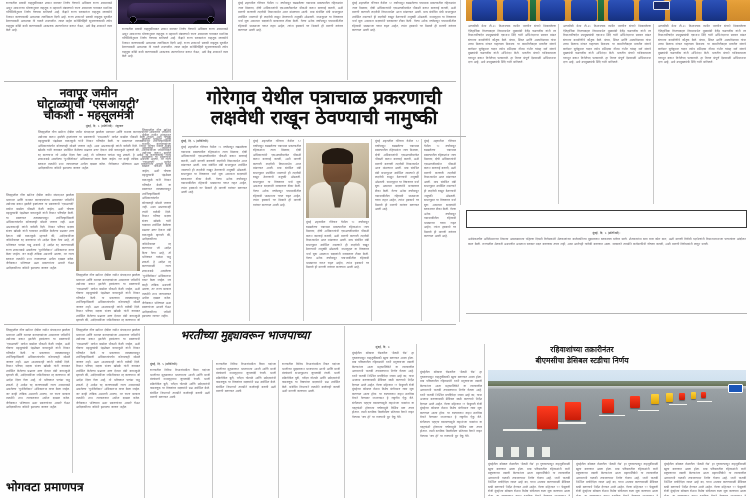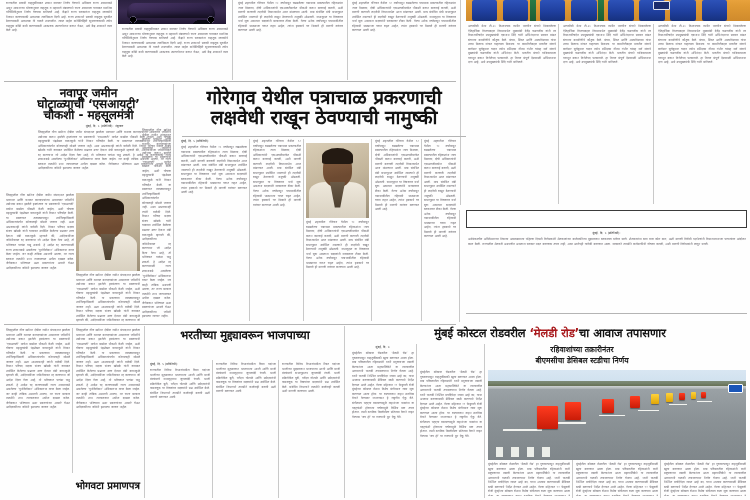--- a/index.html
+++ b/index.html
@@ -26,30 +26,30 @@
   .vrule{position:absolute;width:1px;background:#c9c9c9;}
   .hrule{position:absolute;height:1px;background:#b4b4b4;}
 
   
   .hl{
     font-family:"DejaVu Sans",sans-serif;
     font-weight:bold;color:#111;
     text-align:center;letter-spacing:-0.1px;
   }
   .hl-mega{font-size:19px;line-height:19.5px;}
-  .hl-big{font-size:11.5px;line-height:14.5px;}
+  .hl-big{font-size:11.5px;line-height:14.5px;font-style:italic;}
   .hl-med{font-size:10px;line-height:12.5px;}
   .hl-sm{font-size:12px;line-height:10.5px;}
   .subhl{
     font-family:"DejaVu Sans",sans-serif;font-weight:bold;
     font-size:7.6px;line-height:10px;text-align:center;color:#1a1a1a;
   }
   .caption{
     font-family:"DejaVu Sans",sans-serif;font-weight:bold;
-    font-size:10px;color:#111;text-align:right;
+    font-size:12px;color:#111;text-align:left;
   }
   .hl .accent{color:#a8181b;}
 
   
   .box{
     position:absolute;border:1.2px solid #3b3b3b;box-sizing:border-box;
     background:#fff;
   }
 
   
@@ -256,23 +256,20 @@
   <div class="copy" style="position:absolute;left:76px;top:328px;width:64px;height:142px;">जिल्ह्यातील गौण खनिज क्षेत्रील जमीन संपादनात झालेला भ्रष्टाचार आणि बनावट कागदपत्रांच्या आधारावर जमिनींचे उद्योजक करून झालेले हस्तांतरण या प्रकरणाची ‘एसआयटी’ मार्फत सखोल चौकशी केली जाईल, अशी घोषणा महसूलमंत्री चंद्रशेखर बावनकुळे यांनी विधान परिषदेत केली. या प्रकरणात तलाठ्यापासून उपजिल्हाधिकारी अधिकाऱ्यांपर्यंत कोणालाही सोडले जाणार नाही. अशा आश्वासनही त्यांनी बावेळी दिले. विधान परिषद सदस्य संजय खोडके यांनी याबाबत उपस्थित केलेल्या प्रश्नावर उत्तर देताना मंत्री बावनकुळे म्हणाले की, आदिवासींच्या जमिनीबाबत रद्द करण्याचा जो आदेश दिला गेला आहे, तो भविष्यात पायंडा पाडू शकतो. हे आदेश रद्द करण्यासाठी राज्य शासनाकडे असलेल्या ‘पुनर्विलोकन’ अधिकाराचा वापर केला जाईल. जर काही तांत्रिक अडचणी आल्या, तर राज्य सरकार तातडीने उच्च न्यायालयात अपील दाखल करेल. जेणेकरून भविष्यात अशा प्रकरणांच्या आधारे घेऊन आदिवासींच्या जमिनी हडपल्या जाणार नाहीत.</div>
 
   <div class="caption" style="position:absolute;left:6px;top:478px;width:134px;">भोगवटा प्रमाणपत्र</div>
 
   <div class="vrule" style="left:72px;top:328px;height:145px;"></div>
   <div class="vrule" style="left:144px;top:326px;height:172px;"></div>
   <div class="vrule" style="left:212px;top:360px;height:138px;"></div>
   <div class="vrule" style="left:278px;top:360px;height:138px;"></div>
   <div class="vrule" style="left:344px;top:326px;height:172px;"></div>
 
-  <div class="hl hl-big" style="position:absolute;left:352px;top:326px;width:396px;">
-    <span>मुंबई कोस्टल रोडवरील <span class="accent">‘मेलडी रोड’</span>चा आवाज तपासणार</span>
-  </div>
 
   <div class="copy" style="position:absolute;left:352px;top:345px;width:62px;height:5px;color:#2f2f2f;text-align:center;">मुंबई, दि. ५:</div>
   <div class="copy" style="position:absolute;left:352px;top:351px;width:62px;height:145px;">मुंबईतील कोस्टल रोडवरील ‘मेलडी रोड’ हा गुरुवारपासून वाहतुकीसाठी खुला करण्यात आला होता. मात्र परिसरातील रहिवाशांनी ध्वनी प्रदूषणाच्या तक्रारी केल्यानंतर आता महापालिकेने या रस्त्यावरील आवाजाची पातळी तपासण्याचा निर्णय घेतला आहे. ध्वनी पातळी निश्चित मर्यादेपेक्षा जास्त आहे का, याचा अभ्यास करण्यासाठी डेसिबल स्टडी करण्याचे निर्देश देण्यात आले आहेत. गेल्या महिन्यात ११ फेब्रुवारी रोजी मुंबईच्या कोस्टल रोडचा विशेष संगीतमय रस्ता सुरू करण्यात आला होता. या रस्त्यावरून वाहन ठराविक वेगाने गेल्यावर जनगणमन हे राष्ट्रगीत ऐकू येते. संगीतमय पट्ट्या बसवल्यामुळे वाहनांच्या चाकांचा या पट्ट्यांशी होणाऱ्या घर्षणामुळे विशिष्ट स्वर तयार होतात. ताशी ठराविक किलोमीटर प्रतितास वेगाने वाहन गेल्यास ‘जय हो’ या गाण्याची धून ऐकू येते.</div>
 
   <div class="subhl" style="position:absolute;left:420px;top:345px;width:324px;">रहिवाशांच्या तक्रारीनंतर</div>
   <div class="subhl" style="position:absolute;left:420px;top:356px;width:324px;">बीएमसीचा डेसिबल स्टडीचा निर्णय</div>
 
   <div class="copy" style="position:absolute;left:420px;top:370px;width:62px;height:126px;">मुंबईतील कोस्टल रोडवरील ‘मेलडी रोड’ हा गुरुवारपासून वाहतुकीसाठी खुला करण्यात आला होता. मात्र परिसरातील रहिवाशांनी ध्वनी प्रदूषणाच्या तक्रारी केल्यानंतर आता महापालिकेने या रस्त्यावरील आवाजाची पातळी तपासण्याचा निर्णय घेतला आहे. ध्वनी पातळी निश्चित मर्यादेपेक्षा जास्त आहे का, याचा अभ्यास करण्यासाठी डेसिबल स्टडी करण्याचे निर्देश देण्यात आले आहेत. गेल्या महिन्यात ११ फेब्रुवारी रोजी मुंबईच्या कोस्टल रोडचा विशेष संगीतमय रस्ता सुरू करण्यात आला होता. या रस्त्यावरून वाहन ठराविक वेगाने गेल्यावर जनगणमन हे राष्ट्रगीत ऐकू येते. संगीतमय पट्ट्या बसवल्यामुळे वाहनांच्या चाकांचा या पट्ट्यांशी होणाऱ्या घर्षणामुळे विशिष्ट स्वर तयार होतात. ताशी ठराविक किलोमीटर प्रतितास वेगाने वाहन गेल्यास ‘जय हो’ या गाण्याची धून ऐकू येते.</div>
 
   <div class="photo ph-road" style="left:488px;top:370px;width:258px;height:90px;">

